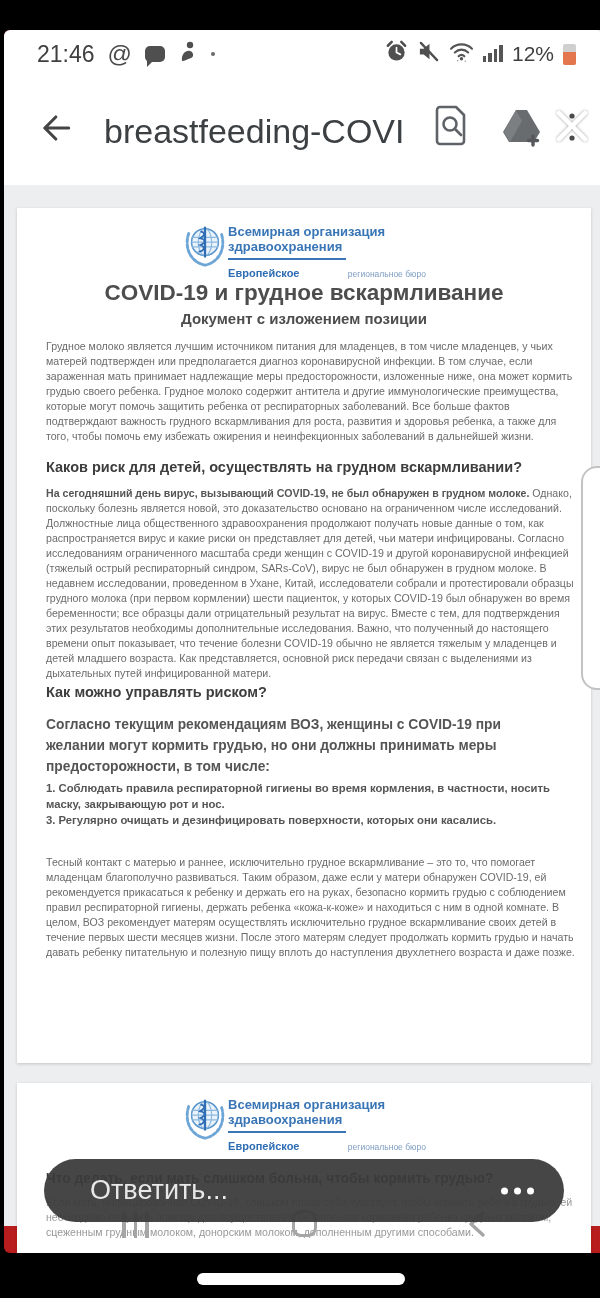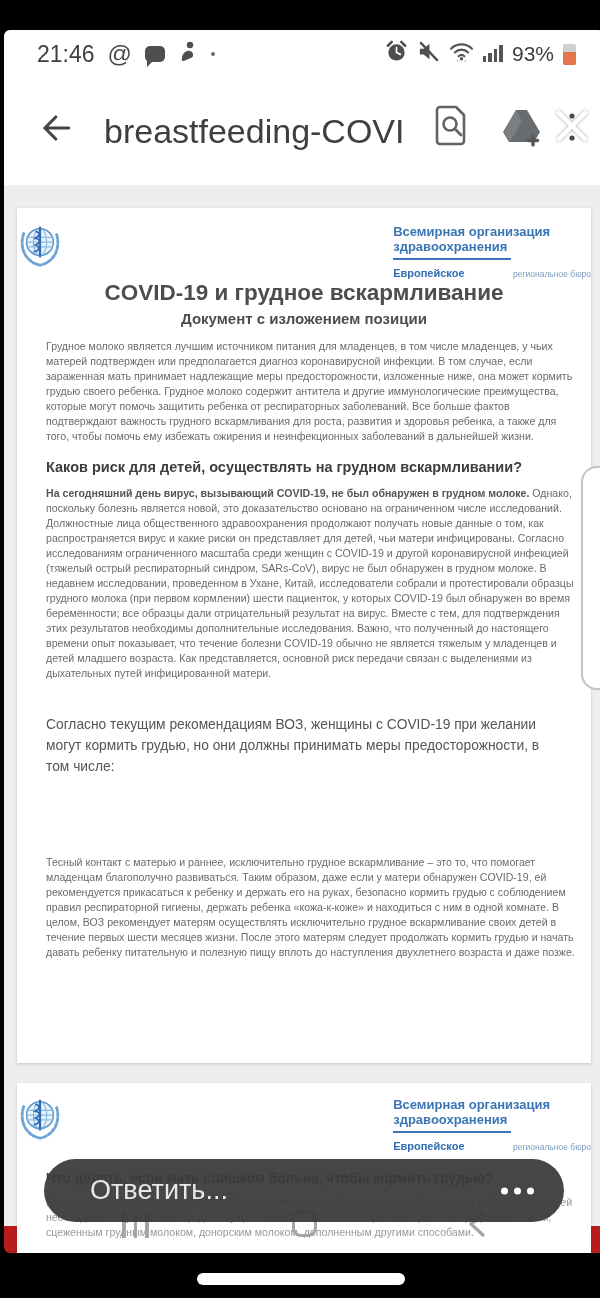--- a/index.html
+++ b/index.html
@@ -28,34 +28,34 @@
   .appbar{position:absolute;left:0;top:50px;width:600px;height:105px;background:#fff;}
   .app-title{position:absolute;left:100px;top:32px;font-size:34px;color:#3c4043;max-width:300px;white-space:nowrap;overflow:hidden;}
   .ic{position:absolute;top:22px;}
 
   
   .content{position:absolute;left:0;top:155px;width:600px;height:1041px;background:#edeef0;}
   .page{position:absolute;background:#fff;box-shadow:0 1px 3px rgba(0,0,0,0.18);}
   .page1{left:13px;top:23px;width:574px;height:855px;}
   .page2{left:13px;top:898px;width:574px;height:200px;}
 
-  .wholine{display:flex;justify-content:space-between;align-items:flex-start;}
+  .wholine{display:flex;justify-content:center;align-items:flex-start;}
   .whotext{padding-top:2px;}
   .who-l1{font-size:13px;line-height:15px;font-weight:bold;color:#3a76b5;}
   .who-rule{width:118px;border-top:2px solid #3a76b5;margin:4px 0 3px 0;}
   .who-reg b{font-size:11px;color:#2e6db4;}
   .who-reg span{font-size:8.5px;color:#7c9cc0;margin-left:46px;}
 
   .doc-title{position:absolute;left:0;width:100%;text-align:center;font-weight:bold;color:#4d4d4d;}
   .t-main{top:72px;font-size:22.5px;}
   .t-sub{top:102px;font-size:15px;}
   .para{position:absolute;left:29px;width:532px;font-size:10.6px;line-height:15px;color:#6b6b6b;text-align:left;}
   .bold-first{color:#555;font-weight:bold;}
   .h2{position:absolute;left:29px;width:532px;font-size:14.5px;font-weight:bold;color:#3e3e3e;}
-  .lead{position:absolute;left:29px;width:510px;font-size:13.8px;line-height:21px;font-weight:normal;color:#555;}
+  .lead{position:absolute;left:29px;width:510px;font-size:13.8px;line-height:21px;font-weight:bold;color:#555;}
   .blist{position:absolute;left:29px;width:532px;font-size:11.3px;line-height:16px;font-weight:bold;color:#555;}
   .p2-head{position:absolute;left:29px;top:88px;width:532px;font-size:13.8px;font-weight:bold;color:#3e3e3e;}
   .p2-para{position:absolute;left:29px;top:112px;width:532px;font-size:10.6px;line-height:15px;color:#999;}
 
   
   .scrollthumb{position:absolute;left:577px;top:281px;width:34px;height:224px;background:#fff;border:2px solid #c3c3c3;border-radius:16px;}
 
   
   .replybar{position:absolute;left:40px;top:1129px;width:520px;height:63px;border-radius:32px;background:rgba(58,58,58,0.94);display:flex;align-items:center;}
   .reply-text{margin-left:46px;font-size:27px;color:#e8e8e8;}
@@ -113,21 +113,21 @@
               <circle cx="13" cy="18.5" r="1.8" fill="#555"></circle>
               <path d="M8 20 l2 0 -1 1.8 z M16 21.8 l2 0 -1 -1.8 z" fill="#9a9a9a"></path>
             </svg>
         </span>
         <span class="sigbars">
           <i style="height:6px"></i>
             <i style="height:9px"></i>
             <i style="height:13px"></i>
             <i style="height:17px"></i>
         </span>
-        <span class="sb-pct">93%</span>
+        <span class="sb-pct">12%</span>
         <span class="battery">
             <i class="battfill" style="background:#e4764e"></i>
           </span>
       </div>
     </div>
 
     <div class="appbar">
       <span class="ic" style="left:28px;top:26px">
         <svg width="44" height="44" viewBox="0 0 48 48">
             <path d="M26 12 L14 24 L26 36 M14 24 H40" stroke="#454545" stroke-width="3.4" fill="none" stroke-linecap="round" stroke-linejoin="round"></path>
@@ -189,24 +189,27 @@
 
         <div class="doc-title t-main">COVID-19 и грудное вскармливание</div>
         <div class="doc-title t-sub">Документ с изложением позиции</div>
 
         <div class="para" style="top:131px">Грудное молоко является лучшим источником питания для младенцев, в том числе младенцев, у чьих матерей подтвержден или предполагается диагноз коронавирусной инфекции. В том случае, если зараженная мать принимает надлежащие меры предосторожности, изложенные ниже, она может кормить грудью своего ребенка. Грудное молоко содержит антитела и другие иммунологические преимущества, которые могут помочь защитить ребенка от респираторных заболеваний. Все больше фактов подтверждают важность грудного вскармливания для роста, развития и здоровья ребенка, а также для того, чтобы помочь ему избежать ожирения и неинфекционных заболеваний в дальнейшей жизни.</div>
 
         <div class="h2" style="top:251px">Каков риск для детей, осуществлять на грудном вскармливании?</div>
 
         <div class="para" style="top:278px"><span class="bold-first">На сегодняшний день вирус, вызывающий COVID-19, не был обнаружен в грудном молоке.</span><span> Однако, поскольку болезнь является новой, это доказательство основано на ограниченном числе исследований. Должностные лица общественного здравоохранения продолжают получать новые данные о том, как распространяется вирус и какие риски он представляет для детей, чьи матери инфицированы. Согласно исследованиям ограниченного масштаба среди женщин с COVID-19 и другой коронавирусной инфекцией (тяжелый острый респираторный синдром, SARs-CoV), вирус не был обнаружен в грудном молоке. В недавнем исследовании, проведенном в Ухане, Китай, исследователи собрали и протестировали образцы грудного молока (при первом кормлении) шести пациенток, у которых COVID-19 был обнаружен во время беременности; все образцы дали отрицательный результат на вирус. Вместе с тем, для подтверждения этих результатов необходимы дополнительные исследования. Важно, что полученный до настоящего времени опыт показывает, что течение болезни COVID-19 обычно не является тяжелым у младенцев и детей младшего возраста. Как представляется, основной риск передачи связан с выделениями из дыхательных путей инфицированной матери.</span></div>
 
+        <div class="h2" style="top:476px">Как можно управлять риском?</div>
 
         <div class="lead" style="top:506px">Согласно текущим рекомендациям  ВОЗ, женщины с COVID-19 при желании могут кормить грудью, но они должны принимать меры предосторожности, в том числе:</div>
 
         <div class="blist" style="top:572px">
+          <div>1. Соблюдать правила респираторной гигиены во время кормления, в частности, носить маску, закрывающую рот и нос.</div>
+          <div>3. Регулярно очищать и дезинфицировать поверхности, которых они касались.</div>
         </div>
 
         <div class="para" style="top:647px">Тесный контакт с матерью и раннее, исключительно грудное вскармливание – это то, что помогает младенцам благополучно развиваться. Таким образом, даже если у матери обнаружен COVID-19, ей рекомендуется прикасаться к ребенку и держать его на руках, безопасно кормить грудью с соблюдением правил респираторной гигиены, держать ребенка «кожа-к-коже» и находиться с ним в одной комнате. В целом, ВОЗ рекомендует матерям осуществлять исключительно грудное вскармливание своих детей в течение первых шести месяцев жизни. После этого матерям следует продолжать кормить грудью и начать давать ребенку питательную и полезную пищу вплоть до наступления двухлетнего возраста и даже позже.</div>
       </div>
 
       <div class="page page2">
         <div class="wholine" style="margin-top:12px">
           <span>
             <svg width="46" height="46" viewBox="0 0 48 48">
                 <path d="M7 12 C2 27 9 42 24 45 C39 42 46 27 41 12" stroke="#6da5d6" stroke-width="3" fill="none" stroke-linecap="round" stroke-dasharray="3.5 2.2"></path>

